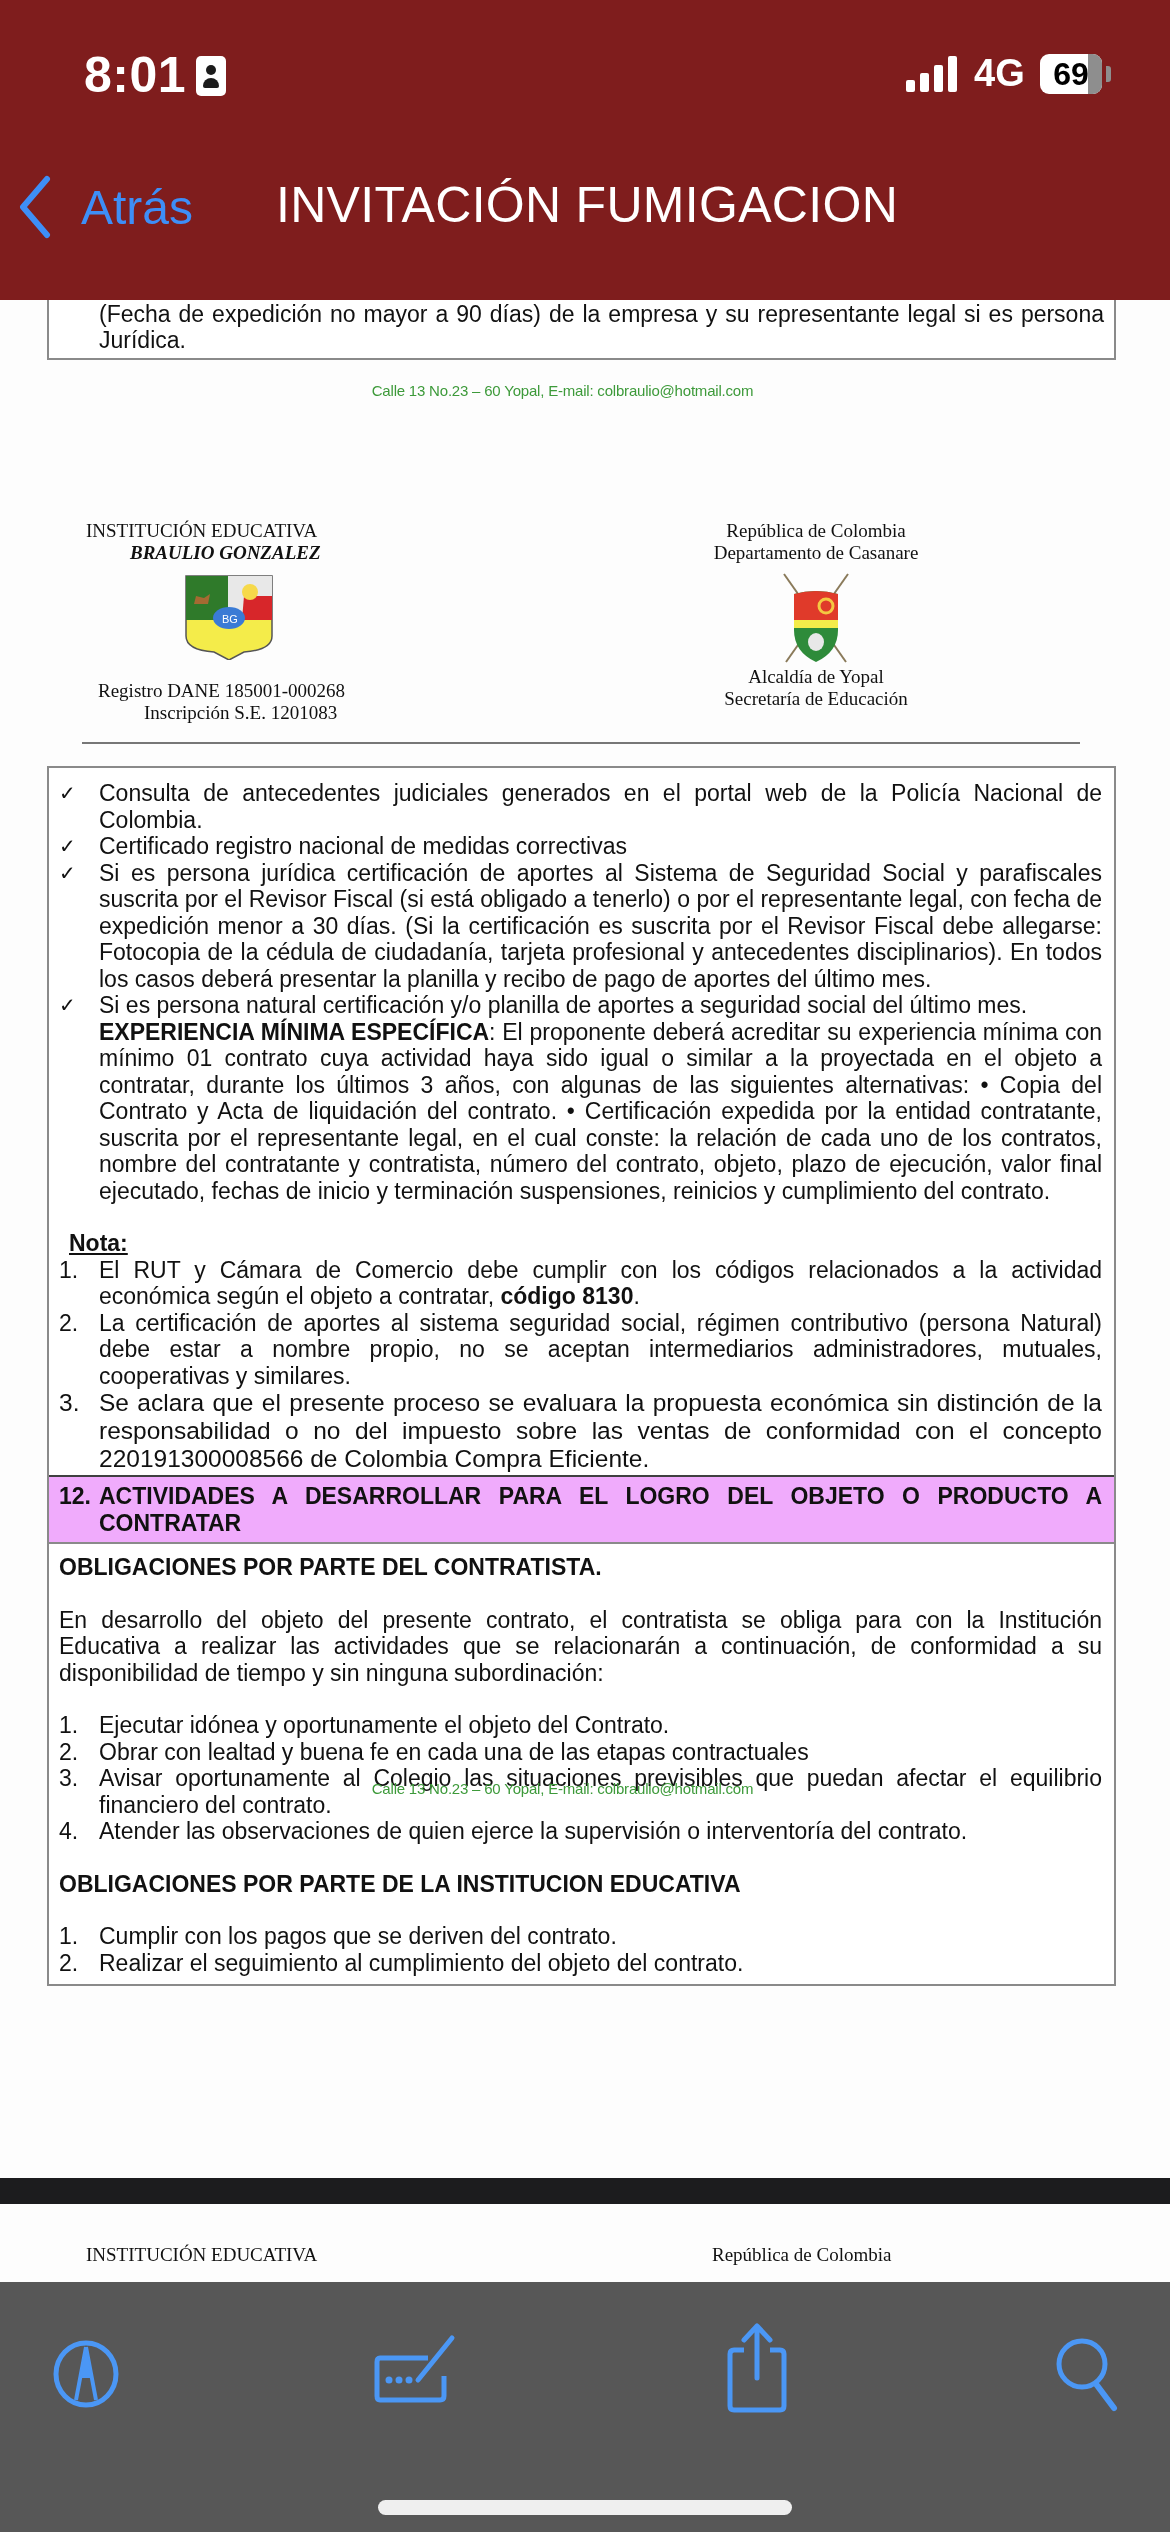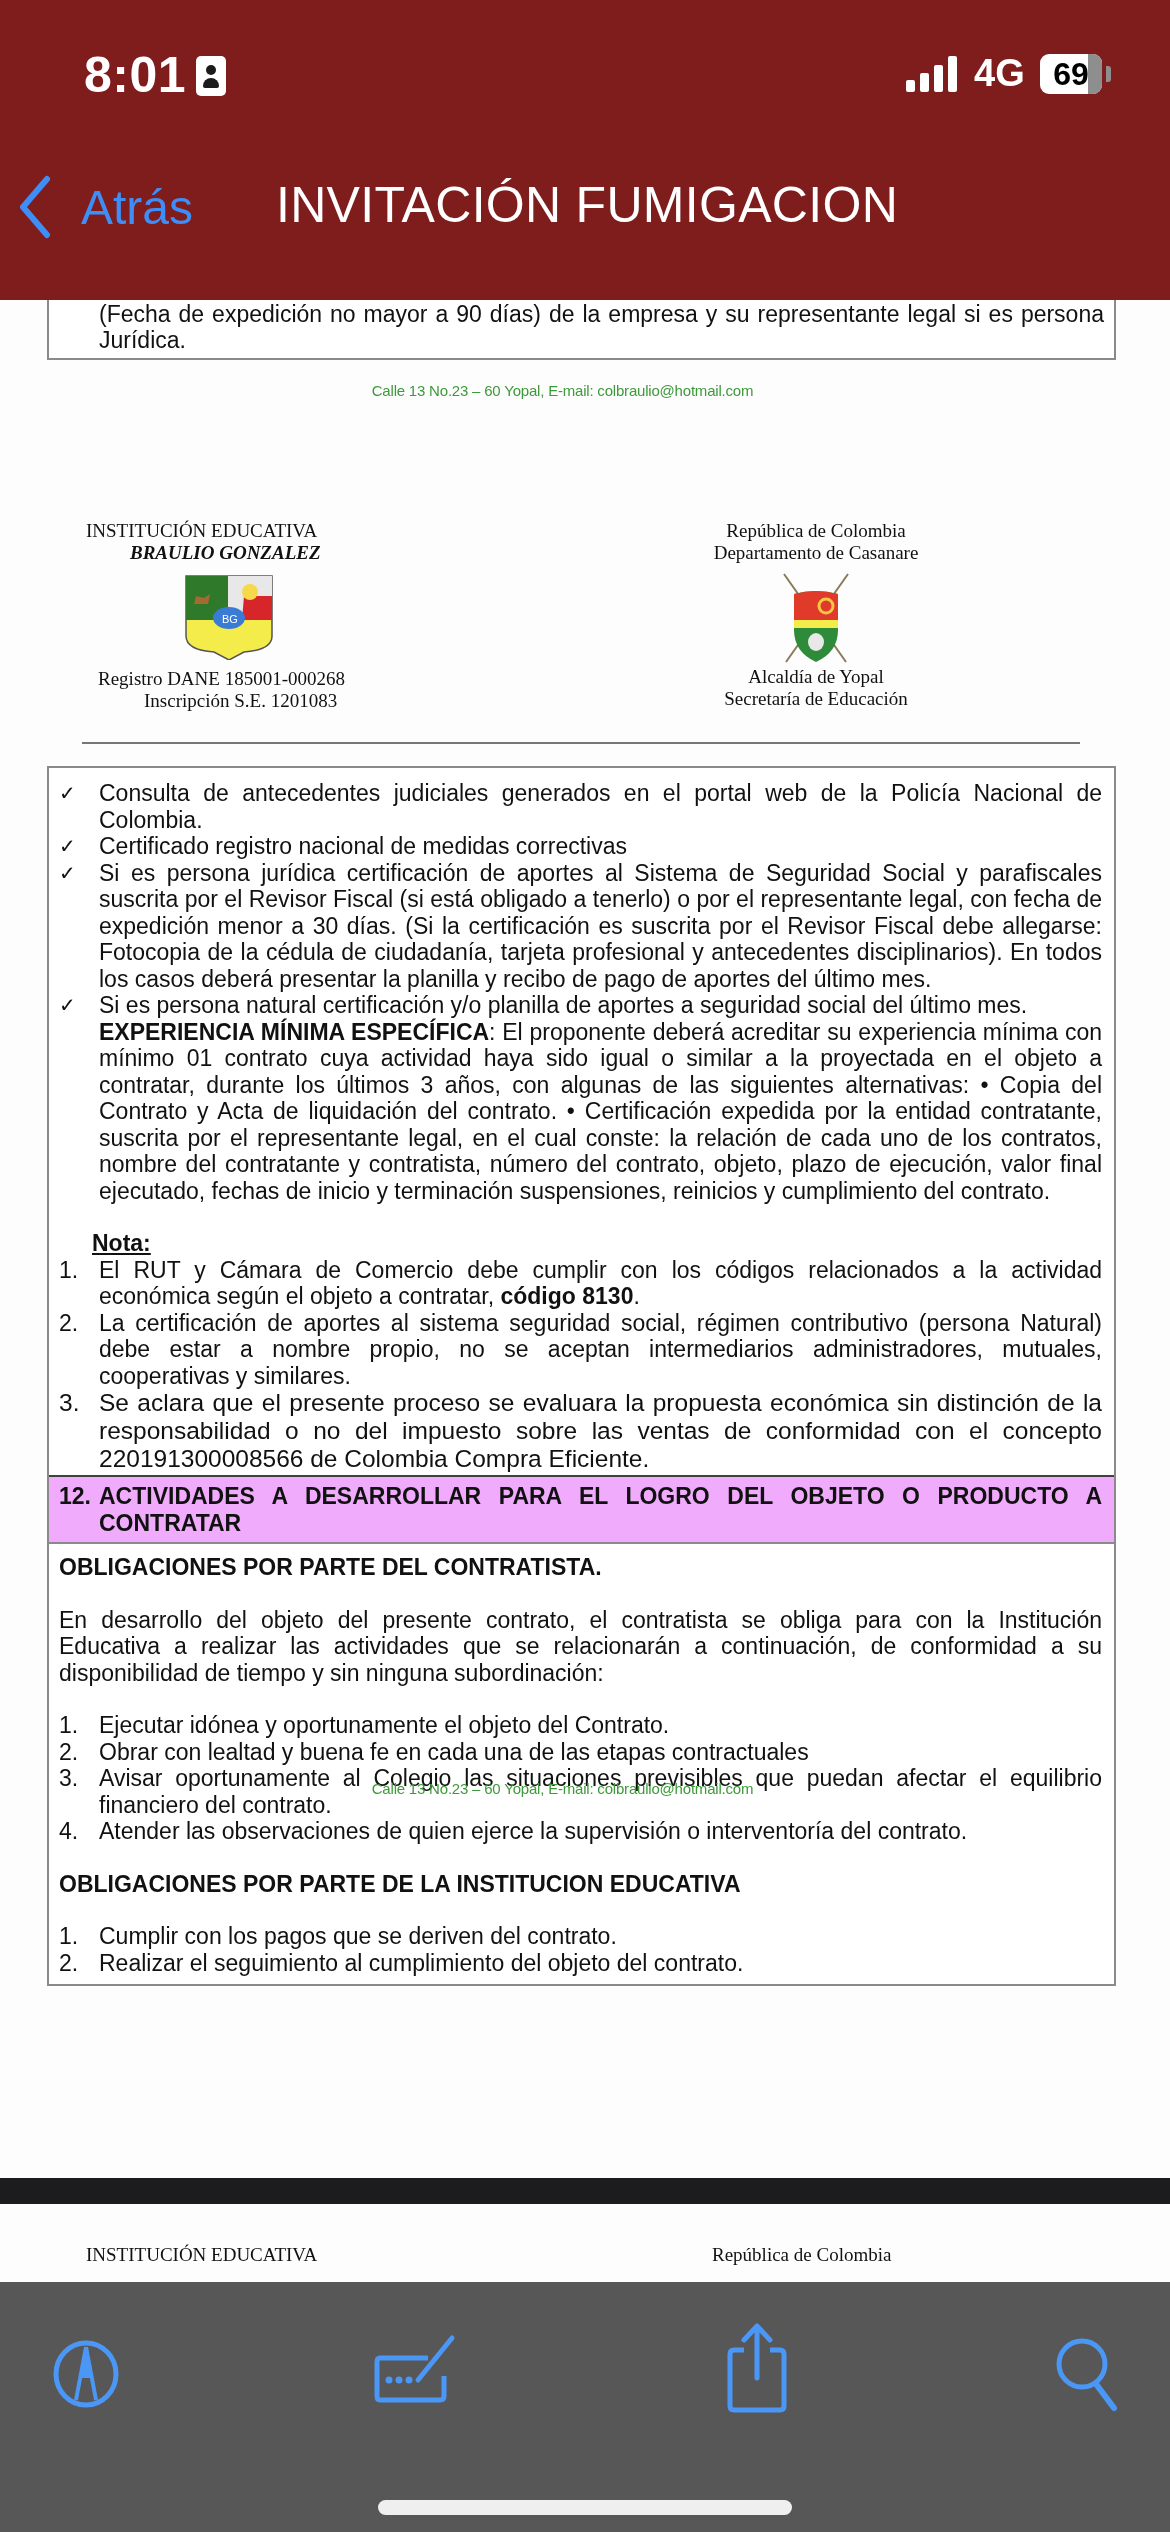--- a/index.html
+++ b/index.html
@@ -97,21 +97,21 @@
       <svg width="90" height="86" viewBox="0 0 90 86" style="margin:10px 0 0 98px;display:block;">
         <path d="M2,2 H88 V62 Q88,76 60,78 L45,86 L30,78 Q2,76 2,62 Z" fill="#f4ec4a" stroke="#555" stroke-width="1.5"></path>
         <path d="M2,2 H44 V46 H2 Z" fill="#2f7a2a"></path>
         <path d="M44,2 H88 V46 H44 Z" fill="#e8e8e8"></path>
         <path d="M60,22 H88 V46 H58 Z" fill="#d7262a"></path>
         <circle cx="66" cy="18" r="8" fill="#f6d94a"></circle>
         <ellipse cx="45" cy="44" rx="16" ry="11" fill="#3a7bd5"></ellipse>
         <text x="38" y="49" font-size="11" fill="#fff" font-family="Liberation Sans, sans-serif">BG</text>
         <path d="M10,30 L24,30 L26,20 L20,24 L12,22 Z" fill="#a56a32"></path>
       </svg>
-      <div style="margin-top:8px;padding-left:12px;">Registro DANE 185001-000268</div>
+      <div style="margin-top:20px;padding-left:12px;">Registro DANE 185001-000268</div>
       <div style="padding-left:58px;">Inscripción   S.E.  1201083</div>
     </div>
 
     <div class="hdr-right">
       <div>República de Colombia</div>
       <div>Departamento de Casanare</div>
       <svg width="80" height="96" viewBox="0 0 80 96" style="margin:6px auto 0;display:block;">
         <line x1="8" y1="4" x2="70" y2="92" stroke="#8a7a5a" stroke-width="2"></line>
         <line x1="72" y1="4" x2="10" y2="92" stroke="#8a7a5a" stroke-width="2"></line>
         <path d="M18,24 Q40,18 62,24 V60 Q62,82 40,92 Q18,82 18,60 Z" fill="#2e8b3a"></path>
@@ -140,21 +140,21 @@
       </div>
       <div class="check-item">
         <span class="ck">✓</span>
         <span>Si es persona natural certificación y/o planilla de aportes a seguridad social del último mes.</span>
         <div>
           <b>EXPERIENCIA MÍNIMA ESPECÍFICA</b><span>: El proponente deberá acreditar su experiencia mínima con mínimo 01 contrato cuya actividad haya sido igual o similar a la proyectada en el objeto a contratar, durante los últimos 3 años, con algunas de las siguientes alternativas: • Copia del Contrato y Acta de liquidación del contrato. • Certificación expedida por la entidad contratante, suscrita por el representante legal, en el cual conste: la relación de cada uno de los contratos, nombre del contratante y contratista, número del contrato, objeto, plazo de ejecución, valor final ejecutado, fechas de inicio y terminación suspensiones, reinicios y cumplimiento del contrato.</span>
         </div>
       </div>
 
       <div style="height:26px;"></div>
-      <div style="padding-left:20px;font-weight:bold;text-decoration:underline;margin-left:23px;">Nota:</div>
+      <div style="padding-left:20px;font-weight:bold;text-decoration:underline;">Nota:</div>
       <div class="numlist">
         <span class="n">1.</span>
         <span>El RUT y Cámara de Comercio debe cumplir con los códigos relacionados a la actividad económica según el objeto a contratar, </span><b>código 8130</b><span>.</span>
       </div>
       <div class="numlist">
         <span class="n">2.</span>
         <span>La certificación de aportes al sistema seguridad social, régimen contributivo (persona Natural) debe estar a nombre propio, no se aceptan intermediarios administradores, mutuales, cooperativas y similares.</span>
       </div>
       <div class="numlist" style="font-size:24.5px;line-height:28px;padding-bottom:2px;">
         <span class="n">3.</span>

